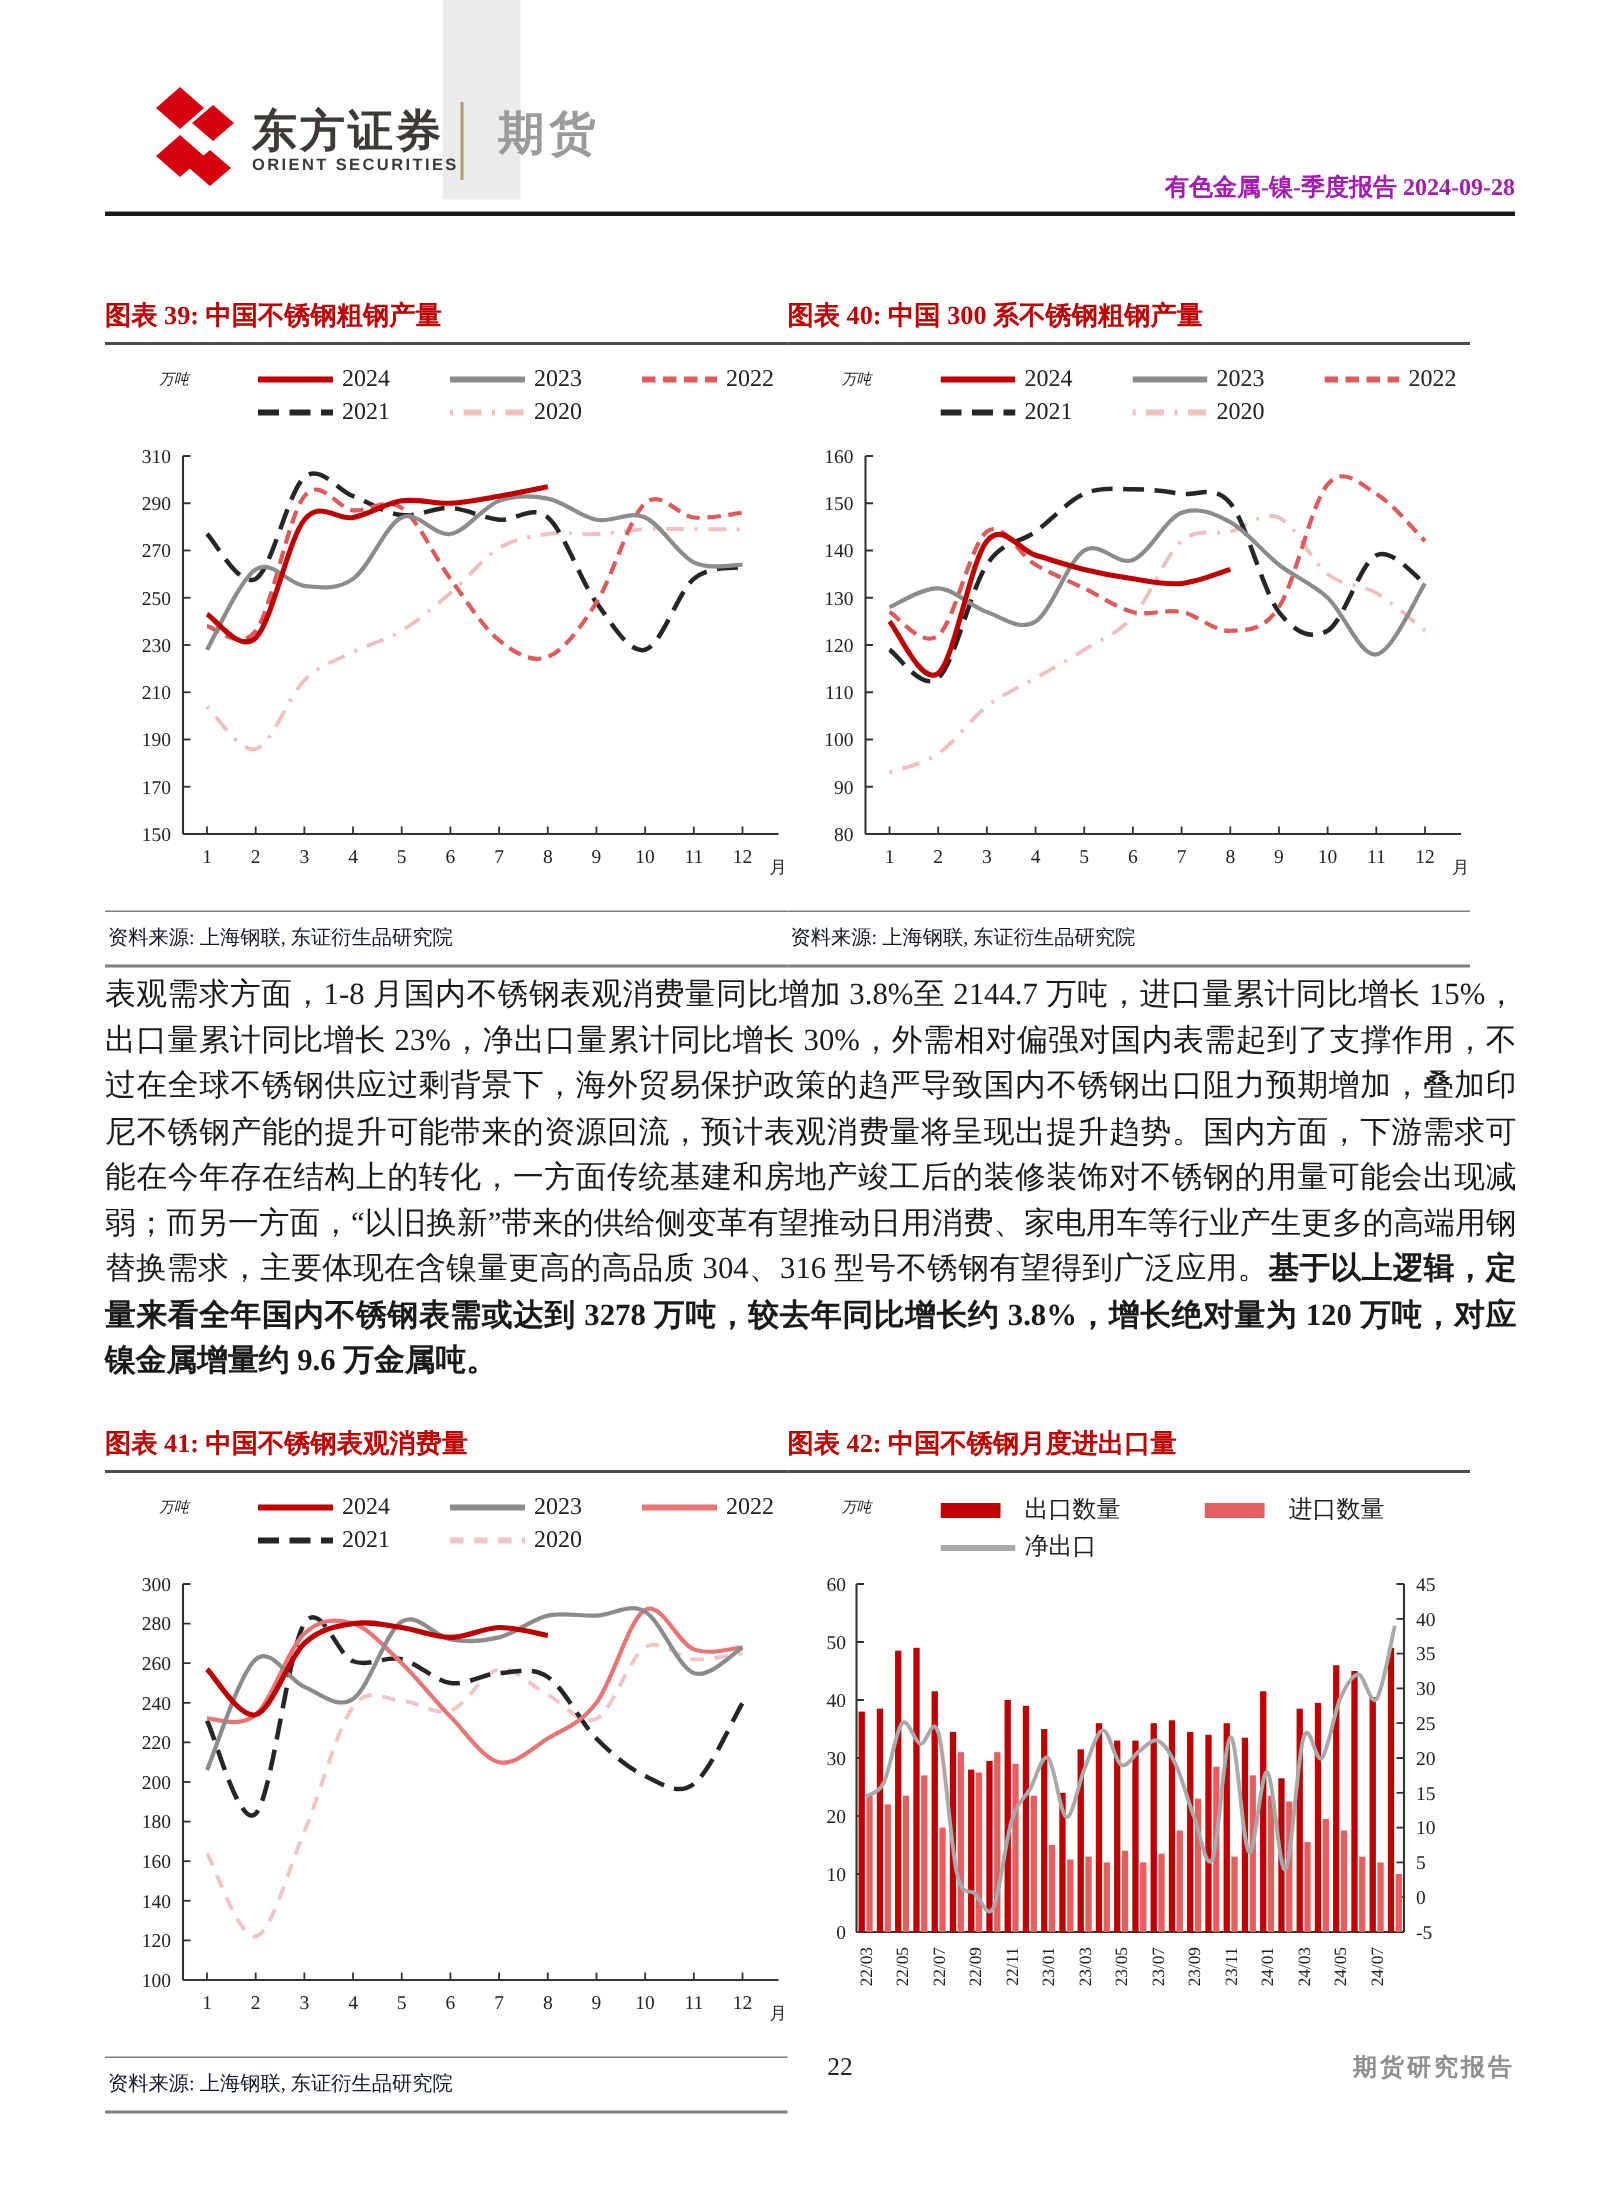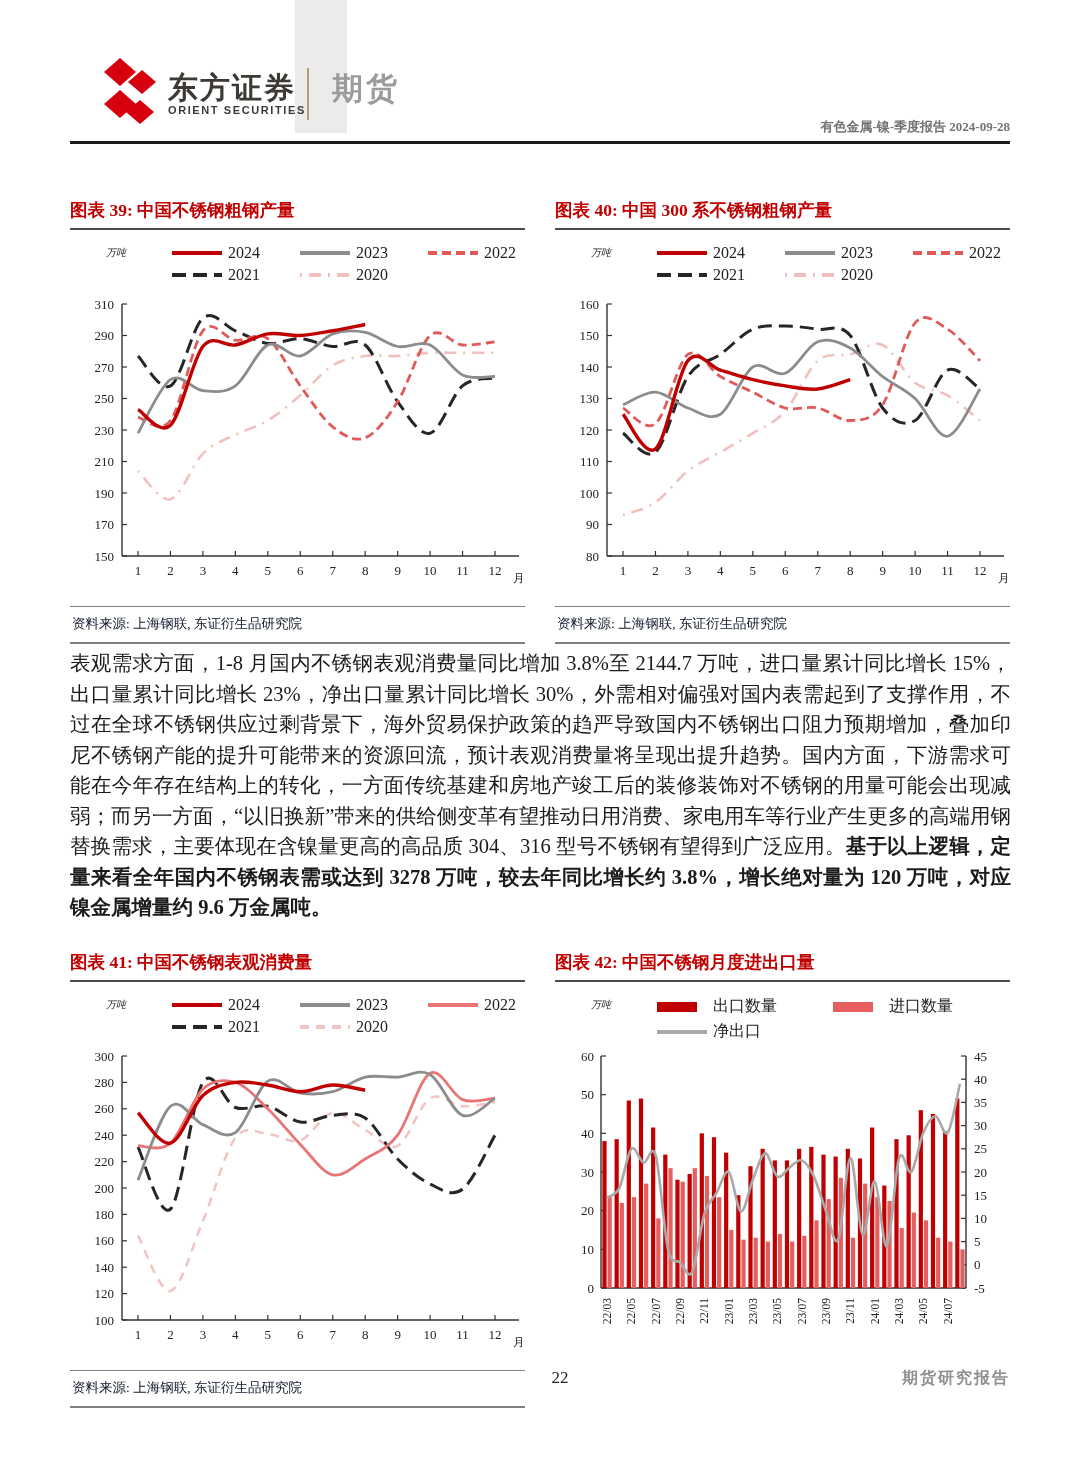--- a/index.html
+++ b/index.html
@@ -8,25 +8,25 @@
 
   
   .gray-band{position:absolute;left:295px;top:0;width:52px;height:133px;background:#ebebeb;}
   .header{position:absolute;left:70px;top:50px;right:70px;height:88px;}
   .logo-wrap{position:absolute;left:30px;top:6px;display:flex;align-items:center;}
   .logo-text{margin-left:10px;}
   .brand-cn{font-family:"Liberation Sans","DejaVu Sans",sans-serif;font-size:30px;font-weight:bold;color:#3d3a35;letter-spacing:2px;line-height:32px;}
   .brand-en{font-family:"Liberation Sans","DejaVu Sans",sans-serif;font-size:11px;font-weight:bold;color:#3d3a35;letter-spacing:1.6px;}
   .divider-gold{position:absolute;left:237px;top:18px;width:2px;height:52px;background:#b49a6e;}
   .division{position:absolute;left:262px;top:18px;font-family:"Liberation Sans","DejaVu Sans",sans-serif;font-size:31px;font-weight:bold;color:#9b9b9b;letter-spacing:3px;}
-  .report-title{position:absolute;right:0;bottom:2px;font-size:13px;font-weight:bold;color:#737373;}
+  .report-title{position:absolute;right:0;bottom:2px;font-size:16px;font-weight:bold;color:#a21caf;}
   .header-rule{position:absolute;left:70px;top:141px;width:940px;height:3px;background:#1a1a1a;}
 
   
-  .fig-row{position:absolute;left:70px;width:940px;display:grid;grid-template-columns:455px 455px;column-gap:30px;}
+  .fig-row{position:absolute;left:70px;width:940px;display:grid;grid-template-columns:455px 455px;}
   .row1{top:196px;}
   .row2{top:948px;}
   .fig-title{color:#c00000;font-weight:bold;font-size:17.5px;padding:2px 0 6px 0;border-bottom:2px solid #4d4d4d;}
   .fig-head{display:flex;align-items:flex-start;margin-top:14px;min-height:52px;}
   .unit{font-size:10px;margin:2px 0 0 36px;flex:0 0 auto;font-style:italic;}
   .legend{display:grid;grid-template-columns:repeat(3,auto);column-gap:40px;row-gap:4px;margin:0 auto 0 46px;}
   .legend.two-col{grid-template-columns:repeat(2,auto);column-gap:56px;}
   .lg-item{display:flex;align-items:center;gap:6px;font-size:16px;color:#222;white-space:nowrap;}
   .fig-src{margin-top:6px;border-top:1px solid #7f7f7f;border-bottom:2px solid #7f7f7f;padding:8px 2px 9px 2px;font-size:13.5px;color:#0f172a;}
   svg text.tick{font-size:13px;fill:#222;font-family:"Liberation Serif","DejaVu Serif",serif;}

